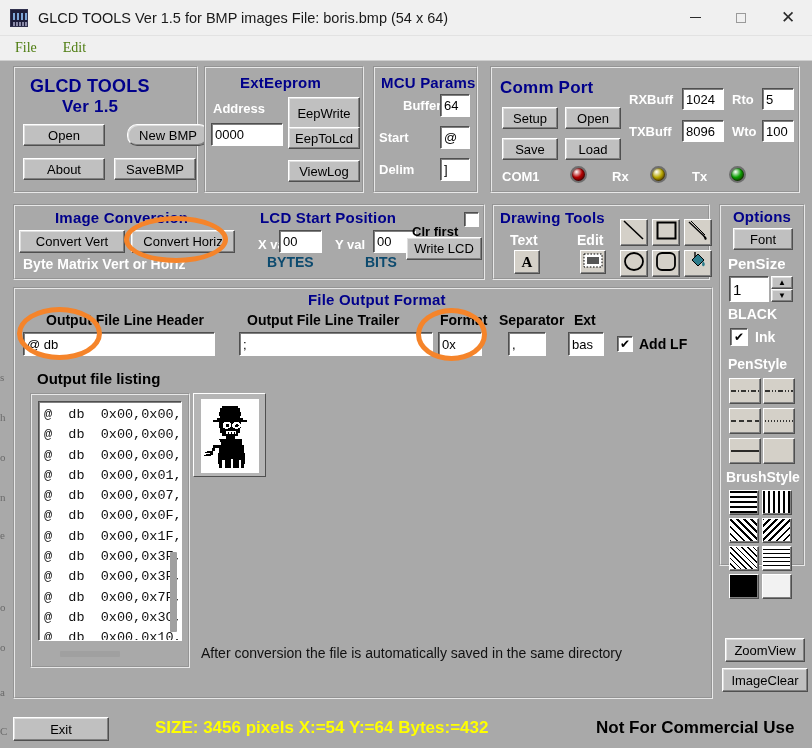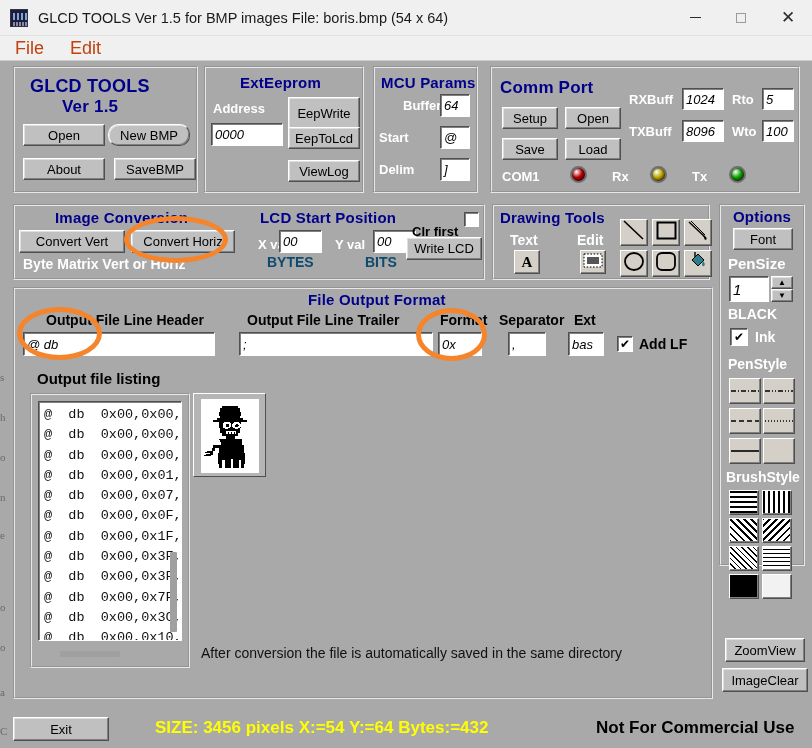--- a/index.html
+++ b/index.html
@@ -39,21 +39,21 @@
   .glyph-min{ display:block; width:11px; height:1px; background:#2b2b2b; }
   .glyph-max{ display:block; width:10px; height:10px; border:1px solid #9a9a9a; }
   .glyph-close{ font-size:17px; line-height:17px; font-family:"DejaVu Sans", sans-serif; }
 
   
   .menubar{
     position:absolute; left:0; top:36px; width:812px; height:25px;
     background:#f0f0f0; display:flex; align-items:center; padding-left:12px;
     border-bottom:1px solid #cfcfcf;
   }
-  .menu-item{ font-size:18px; color:#c2410c; margin-right:20px; padding:2px 3px; }
+  .menu-item{ font-size:14px; color:#4d7c0f; margin-right:20px; padding:2px 3px;font-family:Liberation Serif, serif; }
 
   
   .client{
     position:absolute; left:0; top:61px; width:812px; height:687px;
     background:#a9a9a9;
   }
 
   
   .frame{
     position:absolute; border:2px groove #e8e8e8; background:#a9a9a9;
@@ -77,21 +77,21 @@
     white-space:nowrap; font-family:"Liberation Sans", sans-serif;
   }
 
   
   .field{
     position:absolute; background:#ffffff; color:#000;
     border-top:1px solid #4f4f4f; border-left:1px solid #4f4f4f;
     border-right:1px solid #ffffff; border-bottom:1px solid #ffffff;
     box-shadow: inset 1px 1px 0 #808080;
     font-size:13px; display:flex; align-items:center; padding-left:3px;
-    font-family:"Liberation Sans", sans-serif; overflow:hidden;font-style:italic;
+    font-family:"Liberation Sans", sans-serif; overflow:hidden;
   }
 
   .chk{
     position:absolute; width:15px; height:15px; background:#ffffff;
     border-top:1px solid #4f4f4f; border-left:1px solid #4f4f4f;
     border-right:1px solid #ffffff; border-bottom:1px solid #ffffff;
     box-shadow: inset 1px 1px 0 #808080;
     display:flex; align-items:center; justify-content:center;
     font-size:12px; color:#000; line-height:1;
   }
@@ -185,21 +185,21 @@
     <div class="edge-text" style="top:580px;">o</div>
     <div class="edge-text" style="top:625px;">a</div>
     <div class="edge-text" style="top:664px;">C</div>
 
     <div class="frame" style="left:13px; top:5px; width:185px; height:127px;">
       <div class="blue-title" style="left:15px; top:8px; font-size:18px;">GLCD  TOOLS</div>
       <div class="blue-title" style="left:47px; top:29px; font-size:17px;">Ver 1.5</div>
       <div class="btn" style="left:8px; top:56px; width:82px; height:22px;">
           <span>Open</span>
         </div>
-      <div class="btn" style="left:93px; top:56px; width:82px; height:22px;border-radius:10px;">
+      <div class="btn" style="left:112px; top:56px; width:82px; height:22px;border-radius:10px;">
           <span>New BMP</span>
         </div>
       <div class="btn" style="left:8px; top:90px; width:82px; height:22px;">
           <span>About</span>
         </div>
       <div class="btn" style="left:99px; top:90px; width:82px; height:22px;">
           <span>SaveBMP</span>
         </div>
     </div>
 

